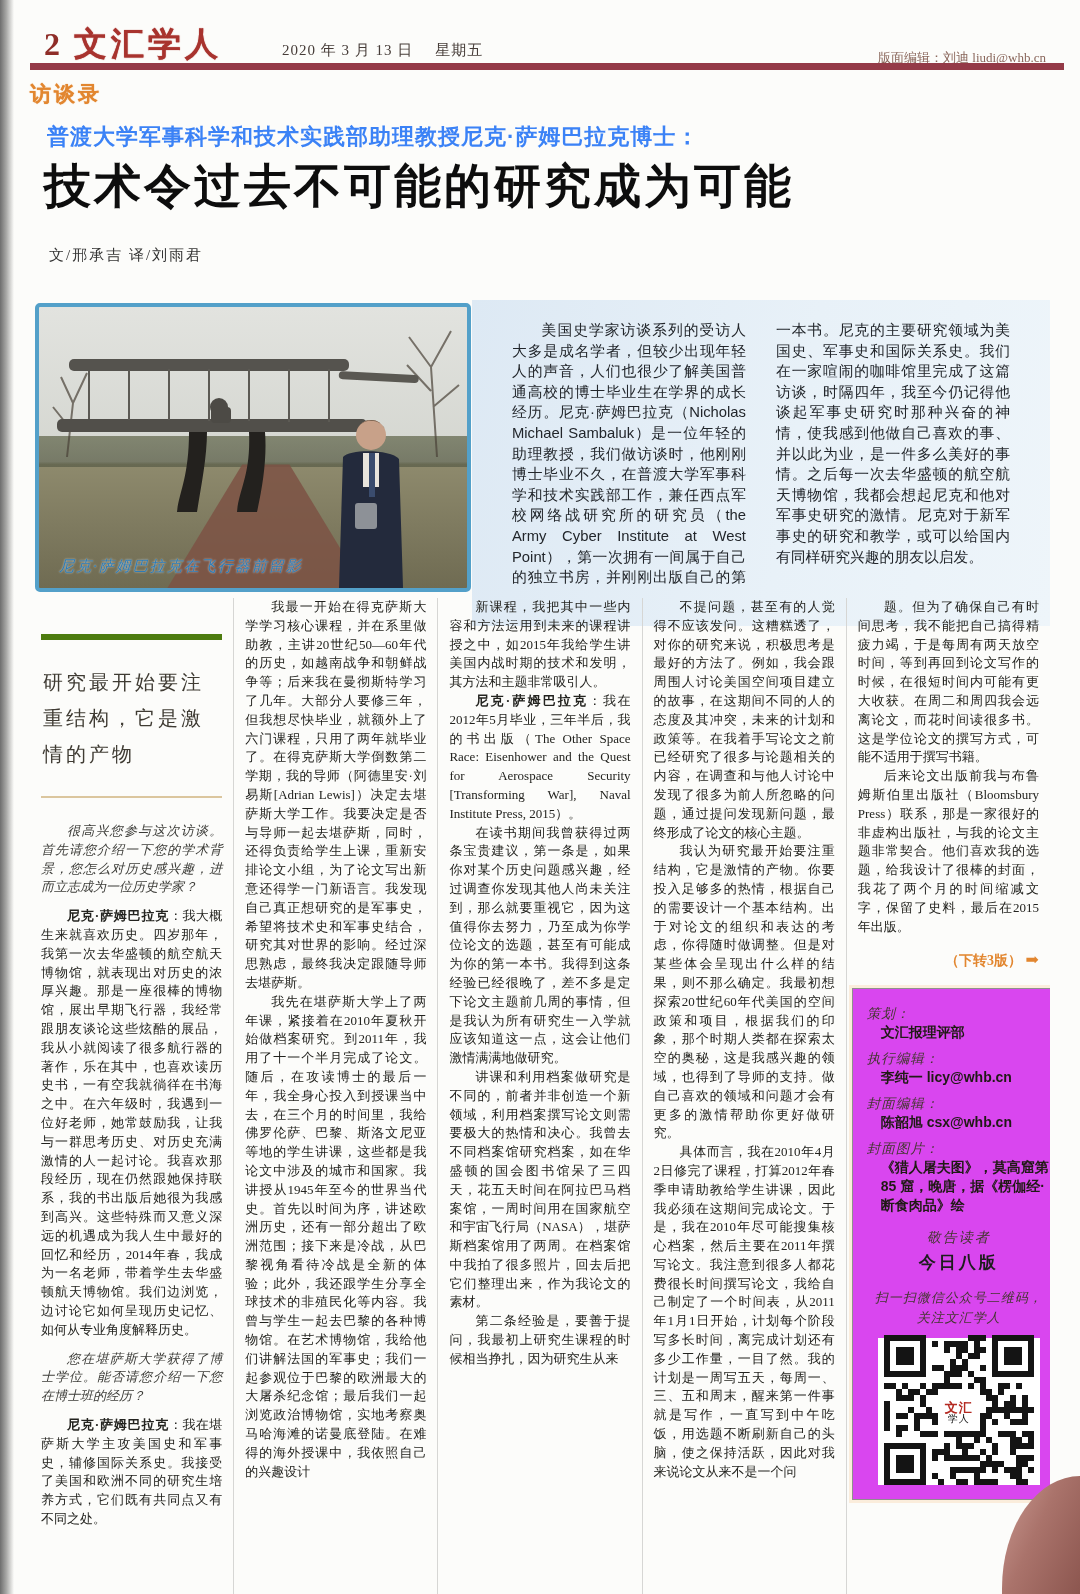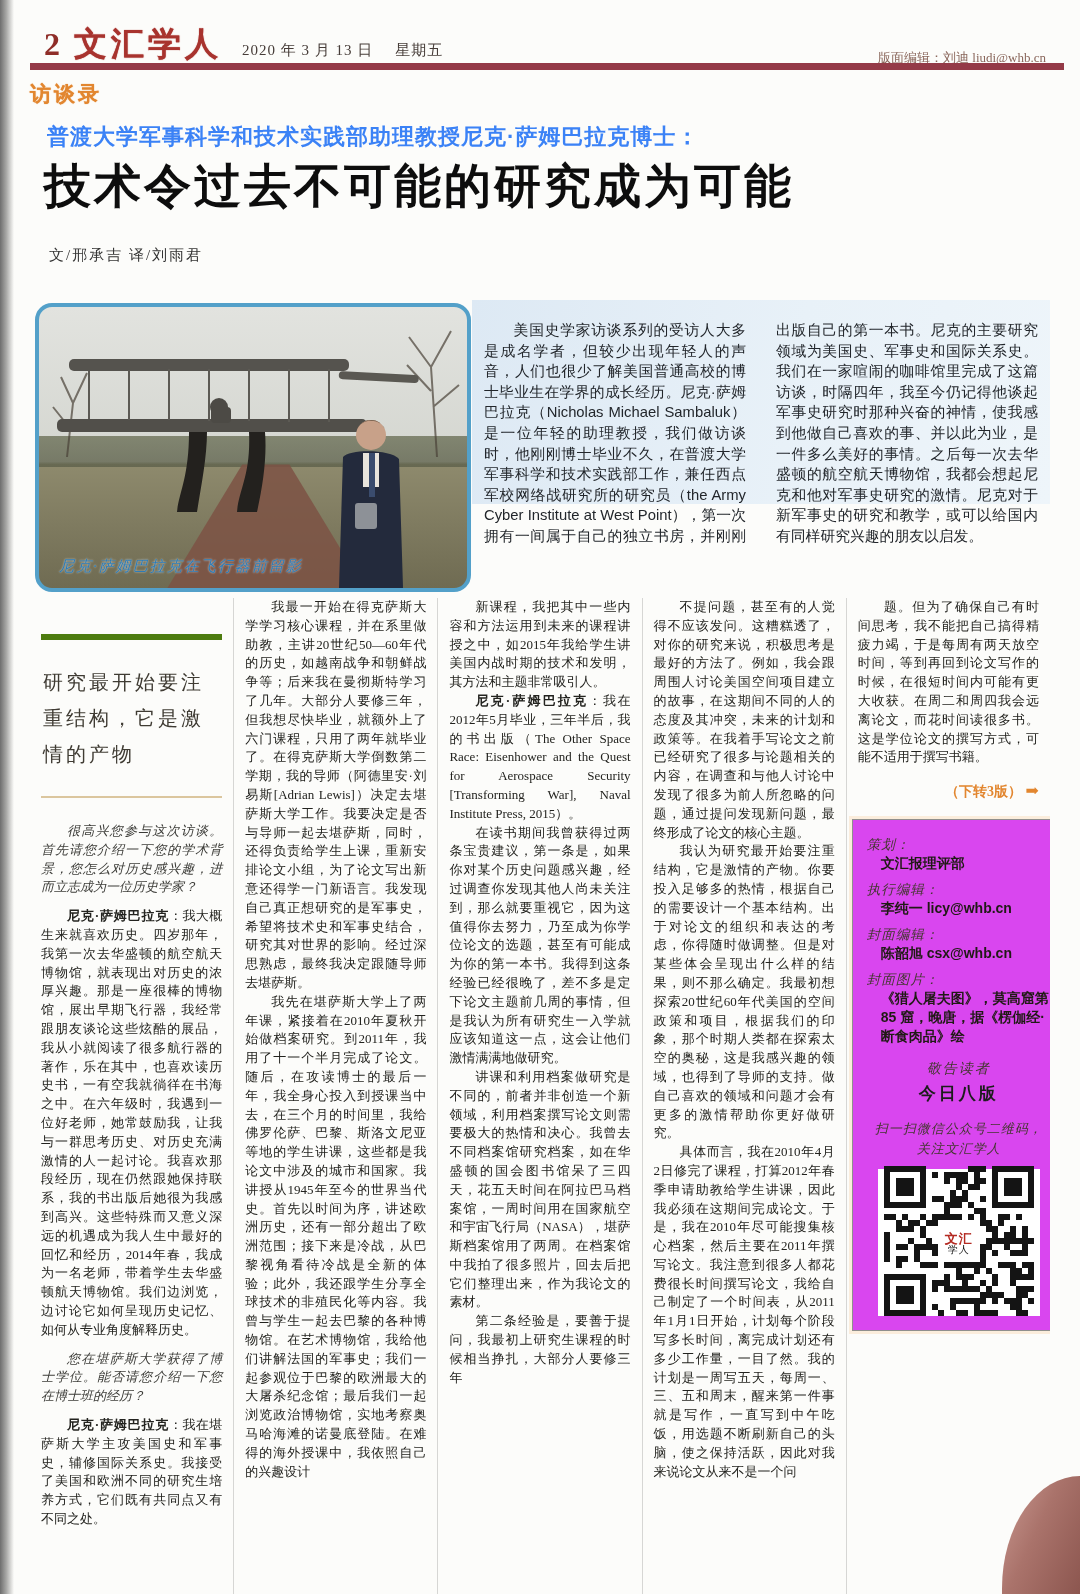--- a/index.html
+++ b/index.html
@@ -5,46 +5,46 @@
   html,body{margin:0;padding:0;background:#e9e9e7;}
   .page{position:relative;width:1080px;height:1594px;margin:0 auto;background:#fcfcfa;
         font-family:"Liberation Serif","DejaVu Serif",serif;color:#1c1c1c;overflow:hidden;}
   .scan-edge{position:absolute;left:0;top:0;bottom:0;width:14px;
         background:linear-gradient(to right,#6e6e6e 0%,#a8a8a6 45%,rgba(255,255,255,0) 100%);}
   
   .header{position:absolute;top:22px;left:44px;right:34px;display:flex;align-items:baseline;}
   .page-num{font-size:32px;font-weight:bold;color:#8f2d28;margin-right:14px;}
   .masthead{font-size:33px;font-weight:bold;color:#a8332e;letter-spacing:4px;margin-right:20px;
         font-family:"Liberation Serif",serif;text-shadow:0 0 1px #a8332e;}
-  .date-line{font-size:15px;color:#463c38;letter-spacing:1px;}
+  .date-line{font-size:15px;color:#463c38;letter-spacing:1px;margin-left:40px;}
   .weekday{margin-left:22px;}
   .editor-info{margin-left:auto;font-size:13px;color:#8a675c;align-self:flex-end;}
   .red-rule{position:absolute;top:63px;left:30px;right:16px;height:7px;background:#943a47;}
   .section-label{position:absolute;top:80px;left:30px;font-size:21px;font-weight:bold;color:#e2862f;
         letter-spacing:3px;font-family:"Liberation Sans",sans-serif;text-shadow:0 0 1px #e2862f;}
   
   .kicker{position:absolute;top:122px;left:47px;font-size:22px;font-weight:bold;letter-spacing:1px;
         font-family:"Liberation Sans",sans-serif;color:#3b82f6;}
   .headline{position:absolute;top:155px;left:44px;font-size:47px;font-weight:bold;letter-spacing:3px;
         color:#0d0d0d;font-family:"Liberation Serif",serif;}
   .byline{position:absolute;top:246px;left:49px;font-size:15px;color:#333;letter-spacing:2px;}
   
   .photo{position:absolute;top:303px;left:35px;width:428px;height:281px;border:4px solid #53a0c9;
-        border-radius:17px;overflow:hidden;background:linear-gradient(#e2e3df 0%,#d4d6d0 55%,#8e8a6d 56%,#6f6b52 100%);}
+        border-radius:5px;overflow:hidden;background:linear-gradient(#e2e3df 0%,#d4d6d0 55%,#8e8a6d 56%,#6f6b52 100%);}
   .photo .treeline{position:absolute;left:0;top:46%;width:100%;height:11%;
         background:linear-gradient(#6c7158,#5d604b);opacity:.8;}
   .photo .path{position:absolute;left:30%;bottom:0;width:46%;height:44%;background:#7d5244;
         clip-path:polygon(38% 0,62% 0,100% 100%,0 100%);opacity:.85;}
   .photo svg{position:absolute;left:0;top:0;}
   .photo-caption{position:absolute;left:20px;bottom:12px;font-size:15px;color:#2d7cb7;letter-spacing:2px;
         font-style:italic;text-shadow:0 0 2px rgba(255,255,255,.8);}
   
-  .intro-box{position:absolute;top:300px;left:472px;width:578px;height:204px;
+  .intro-box{position:absolute;top:300px;left:472px;width:578px;height:326px;
         background:linear-gradient(100deg,#dde9f4 0%,#e8f1f8 55%,#eef5fa 100%);
-        padding:20px 12px;box-sizing:border-box;}
+        padding:20px 40px;box-sizing:border-box;}
   .intro-box p{margin:0;column-count:2;column-gap:30px;text-align:justify;text-indent:2em;
         font-size:14.8px;line-height:20.6px;color:#22262b;font-family:"Liberation Sans",sans-serif;}
   
   .body-row{position:absolute;top:598px;left:30px;width:1020px;height:996px;display:flex;}
   .col{flex:1 1 0;padding:0 11px;overflow:hidden;}
   .col + .col{border-left:1px solid #d6d6d4;}
   .col p{margin:0;text-indent:2em;text-align:justify;font-size:13px;line-height:18.8px;color:#23231f;}
   .col p.q{font-style:italic;color:#3c3c38;margin:10px 0;}
   .col p strong{letter-spacing:.5px;}
   .pull-quote{margin-top:36px;margin-bottom:24px;padding:24px 2px;border-top:6px solid #4d7c0f;
@@ -156,33 +156,34 @@
           <p class="p">我最一开始在得克萨斯大学学习核心课程，并在系里做助教，主讲20世纪50—60年代的历史，如越南战争和朝鲜战争等；后来我在曼彻斯特学习了几年。大部分人要修三年，但我想尽快毕业，就额外上了六门课程，只用了两年就毕业了。在得克萨斯大学倒数第二学期，我的导师（阿德里安·刘易斯[Adrian Lewis]）决定去堪萨斯大学工作。我要决定是否与导师一起去堪萨斯，同时，还得负责给学生上课，重新安排论文小组，为了论文写出新意还得学一门新语言。我发现自己真正想研究的是军事史，希望将技术史和军事史结合，研究其对世界的影响。经过深思熟虑，最终我决定跟随导师去堪萨斯。</p>
           <p class="p">我先在堪萨斯大学上了两年课，紧接着在2010年夏秋开始做档案研究。到2011年，我用了十一个半月完成了论文。随后，在攻读博士的最后一年，我全身心投入到授课当中去，在三个月的时间里，我给佛罗伦萨、巴黎、斯洛文尼亚等地的学生讲课，这些都是我论文中涉及的城市和国家。我讲授从1945年至今的世界当代史。首先以时间为序，讲述欧洲历史，还有一部分超出了欧洲范围；接下来是冷战，从巴黎视角看待冷战是全新的体验；此外，我还跟学生分享全球技术的非殖民化等内容。我曾与学生一起去巴黎的各种博物馆。在艺术博物馆，我给他们讲解法国的军事史；我们一起参观位于巴黎的欧洲最大的大屠杀纪念馆；最后我们一起浏览政治博物馆，实地考察奥马哈海滩的诺曼底登陆。在难得的海外授课中，我依照自己的兴趣设计</p>
         </div>
       </div>
     <div class="col">
         <div>
           <p class="p">新课程，我把其中一些内容和方法运用到未来的课程讲授之中，如2015年我给学生讲美国内战时期的技术和发明，其方法和主题非常吸引人。</p>
           <p class="a"><strong>尼克·萨姆巴拉克</strong>：我在2012年5月毕业，三年半后，我的书出版（The Other Space Race: Eisenhower and the Quest for Aerospace Security [Transforming War], Naval Institute Press, 2015）。</p>
           <p class="p">在读书期间我曾获得过两条宝贵建议，第一条是，如果你对某个历史问题感兴趣，经过调查你发现其他人尚未关注到，那么就要重视它，因为这值得你去努力，乃至成为你学位论文的选题，甚至有可能成为你的第一本书。我得到这条经验已经很晚了，差不多是定下论文主题前几周的事情，但是我认为所有研究生一入学就应该知道这一点，这会让他们激情满满地做研究。</p>
           <p class="p">讲课和利用档案做研究是不同的，前者并非创造一个新领域，利用档案撰写论文则需要极大的热情和决心。我曾去不同档案馆研究档案，如在华盛顿的国会图书馆呆了三四天，花五天时间在阿拉巴马档案馆，一周时间用在国家航空和宇宙飞行局（NASA），堪萨斯档案馆用了两周。在档案馆中我拍了很多照片，回去后把它们整理出来，作为我论文的素材。</p>
-          <p class="p">第二条经验是，要善于提问，我最初上研究生课程的时候相当挣扎，大部分人要修三年</p>
+          <p class="p">第二条经验是，要善于提问，我最初上研究生课程的时候相当挣扎，因为研究生从来</p>
         </div>
       </div>
     <div class="col">
         <div>
           <p class="p">不提问题，甚至有的人觉得不应该发问。这糟糕透了，对你的研究来说，积极思考是最好的方法了。例如，我会跟周围人讨论美国空间项目建立的故事，在这期间不同的人的态度及其冲突，未来的计划和政策等。在我着手写论文之前已经研究了很多与论题相关的内容，在调查和与他人讨论中发现了很多为前人所忽略的问题，通过提问发现新问题，最终形成了论文的核心主题。</p>
           <p class="p">我认为研究最开始要注重结构，它是激情的产物。你要投入足够多的热情，根据自己的需要设计一个基本结构。出于对论文的组织和表达的考虑，你得随时做调整。但是对某些体会呈现出什么样的结果，则不那么确定。我最初想探索20世纪60年代美国的空间政策和项目，根据我们的印象，那个时期人类都在探索太空的奥秘，这是我感兴趣的领域，也得到了导师的支持。做自己喜欢的领域和问题才会有更多的激情帮助你更好做研究。</p>
           <p class="p">具体而言，我在2010年4月2日修完了课程，打算2012年春季申请助教给学生讲课，因此我必须在这期间完成论文。于是，我在2010年尽可能搜集核心档案，然后主要在2011年撰写论文。我注意到很多人都花费很长时间撰写论文，我给自己制定了一个时间表，从2011年1月1日开始，计划每个阶段写多长时间，离完成计划还有多少工作量，一目了然。我的计划是一周写五天，每周一、三、五和周末，醒来第一件事就是写作，一直写到中午吃饭，用选题不断刷新自己的头脑，使之保持活跃，因此对我来说论文从来不是一个问</p>
         </div>
       </div>
     <div class="col">
       <div>
           <p class="p">题。但为了确保自己有时间思考，我不能把自己搞得精疲力竭，于是每周有两天放空时间，等到再回到论文写作的时候，在很短时间内可能有更大收获。在周二和周四我会远离论文，而花时间读很多书。这是学位论文的撰写方式，可能不适用于撰写书籍。</p>
+          <p class="p">后来论文出版前我与布鲁姆斯伯里出版社（Bloomsbury Press）联系，那是一家很好的非虚构出版社，与我的论文主题非常契合。他们喜欢我的选题，给我设计了很棒的封面，我花了两个月的时间缩减文字，保留了史料，最后在2015年出版。</p>
         </div>
       <div class="continuation">
         <span>（下转3版）</span> <span class="arrow">➡</span>
       </div>
 
       <div class="info-box">
         <div class="ib-row">
           <span class="ib-label">策划：</span>
           <div class="ib-value">文汇报理评部</div>
         </div>

